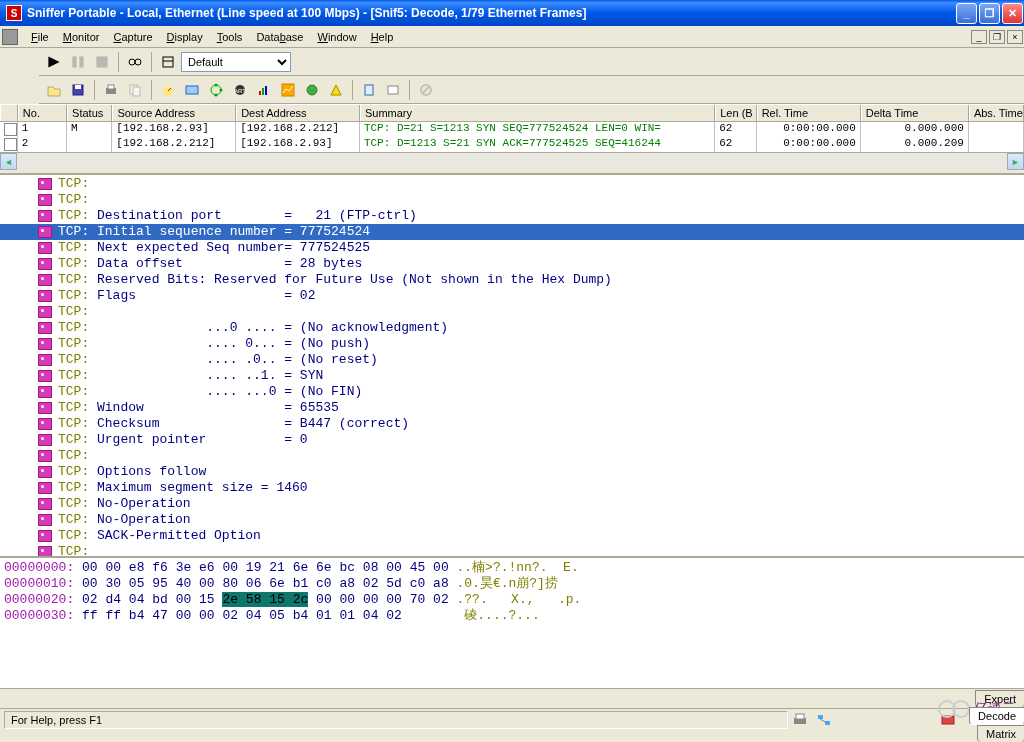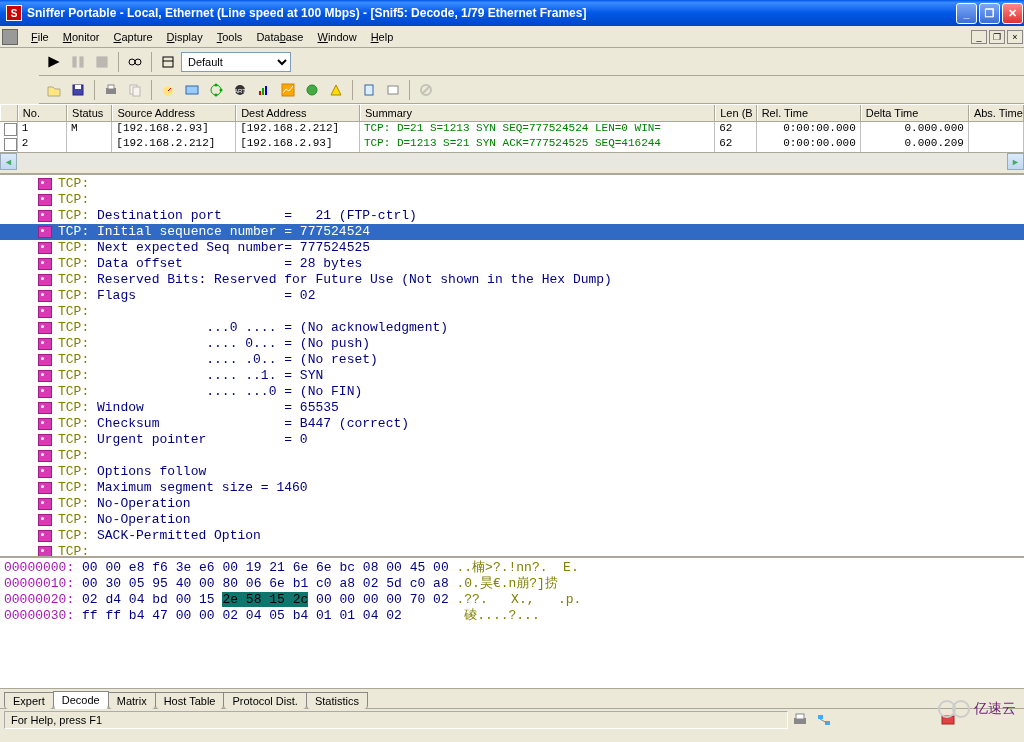--- a/index.html
+++ b/index.html
@@ -38,21 +38,21 @@
 .decode-line .proto { color: #808000; }
 .decode-line .value { color: #000080; }
 .decode-line.selected { background: #316ac5; color: #fff; }
 .decode-line.selected .proto, .decode-line.selected .value { color: #fff; }
 .decode-line.selected .decode-icon { background: #d63ab5; }
 .hex-pane { background: #fff; font-family: 'Courier New', monospace; font-size: 13px; line-height: 16px; padding: 2px 4px; height: 130px; white-space: pre; }
 .hex-addr { color: #a21caf; }
 .hex-bytes { color: #000080; }
 .hex-sel { background: #0f766e; color:#000; }
 .hex-ascii { color: #808000; }
-.bottom-tabs { height: 20px; background: #ece9d8; display: flex; align-items: flex-end; padding-left: 4px; border-top: 1px solid #aca899; }
+.bottom-tabs { height: 20px; background: #ece9d8; display: flex; align-items: flex-end; padding-left: 4px; border-top: 1px solid #aca899; flex-direction: column; }
 .btab { border: 1px solid #888; border-top: 1px solid #888; border-bottom: none; padding: 2px 8px; background: #ece9d8; font-size: 11px; margin-right: -1px; border-radius: 0 0 4px 4px; transform: translateY(1px); }
 .btab.active { background: #fff; font-weight:normal; border-bottom:1px solid #fff; z-index:1; position:relative; }
 .statusbar { height: 22px; background: #ece9d8; border-top: 1px solid #aca899; display: flex; align-items: center; padding: 0 4px; font-size: 11px; }
 .statusbar .sb-cell { border: 1px inset #fff; padding: 1px 6px; height:18px; display:flex; align-items:center; }
 .statusbar .sb-fill { flex:1; }
 .sb-icon { width:16px; height:16px; margin:0 4px; }
 .watermark { position: absolute; right: 8px; bottom: 24px; font-size: 14px; color: #701a75; display:flex; align-items:center; gap:4px;text-align:right; }
 .watermark .wm-circ { width:18px; height:18px; border:2px solid #ccc; border-radius:50%; }
 </style>
 </head>

